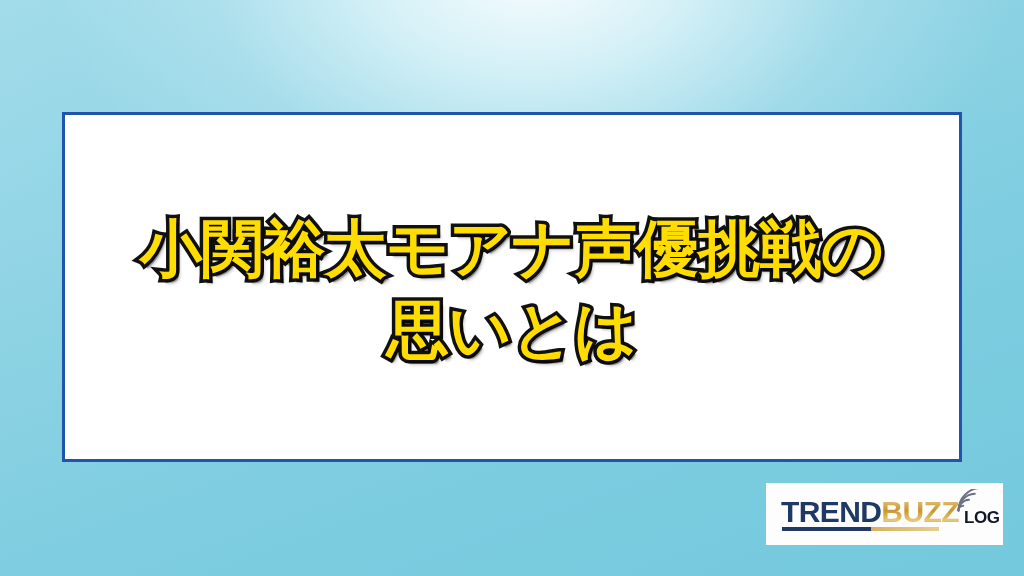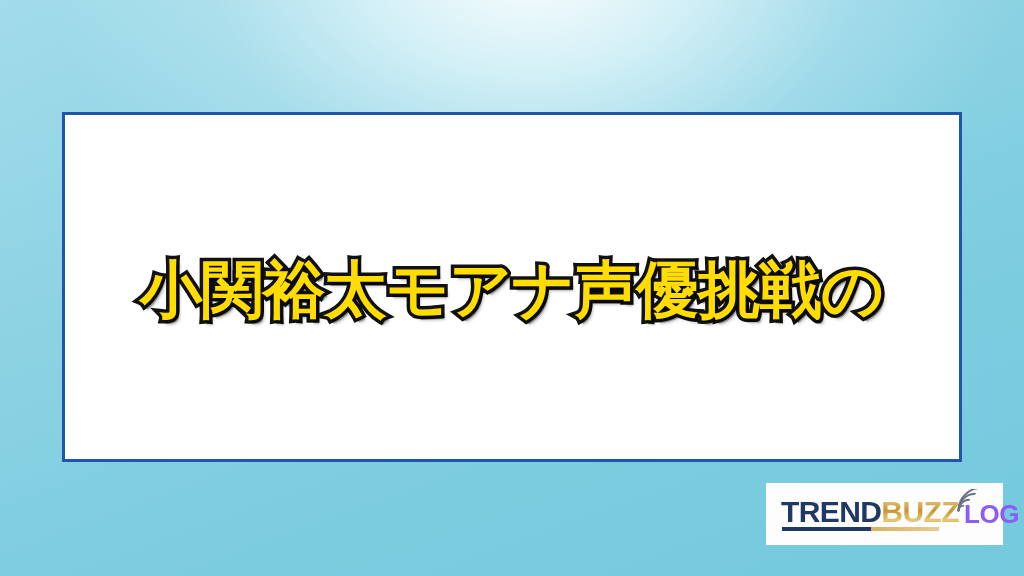--- a/index.html
+++ b/index.html
@@ -95,22 +95,22 @@
   }
 
   .word-buzz {
     background-image: linear-gradient(180deg, #e8cf8c 0%, #c9962f 45%, #e4c878 78%, #bf8f28 100%);
     -webkit-background-clip: text;
     background-clip: text;
     color: transparent;
   }
 
   .word-log {
-    color: #8b5cf6;
-    font-size: 26px;
+    color: #0f172a;
+    font-size: 17px;
     letter-spacing: -0.4px;
     margin-left: 5px;
     position: relative;
     top: 1px;
   }
 
   .logo-underline {
     position: absolute;
     left: 1px;
     top: 35px;
@@ -128,20 +128,21 @@
   }
 </style>
 </head>
 <body>
 
 <div id="canvas">
 
   <div class="title-card">
     <h1 class="headline">
       <span class="ln">小関裕太モアナ声優挑戦の</span>
+      <span class="ln">思いとは</span>
     </h1>
   </div>
 
   <div class="logo-badge">
     <div class="logo-inner">
 
       <div class="logo-wordmark">
         <span class="word-trend">TREND</span>
           <span class="word-buzz">BUZZ</span>
           <span class="word-log">LOG</span>

